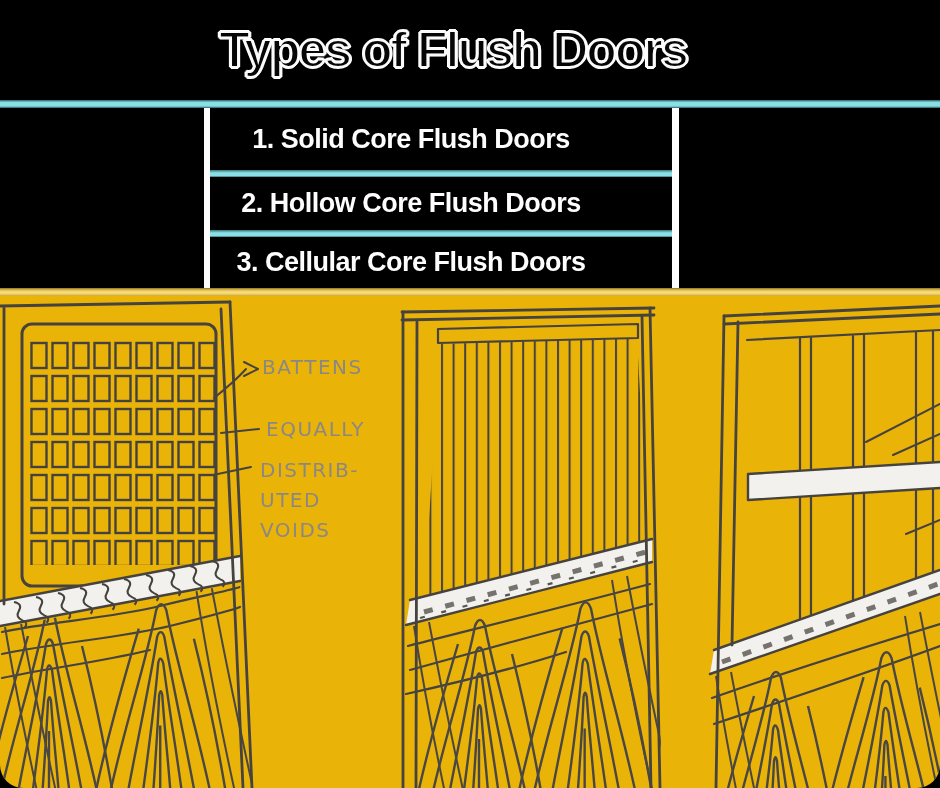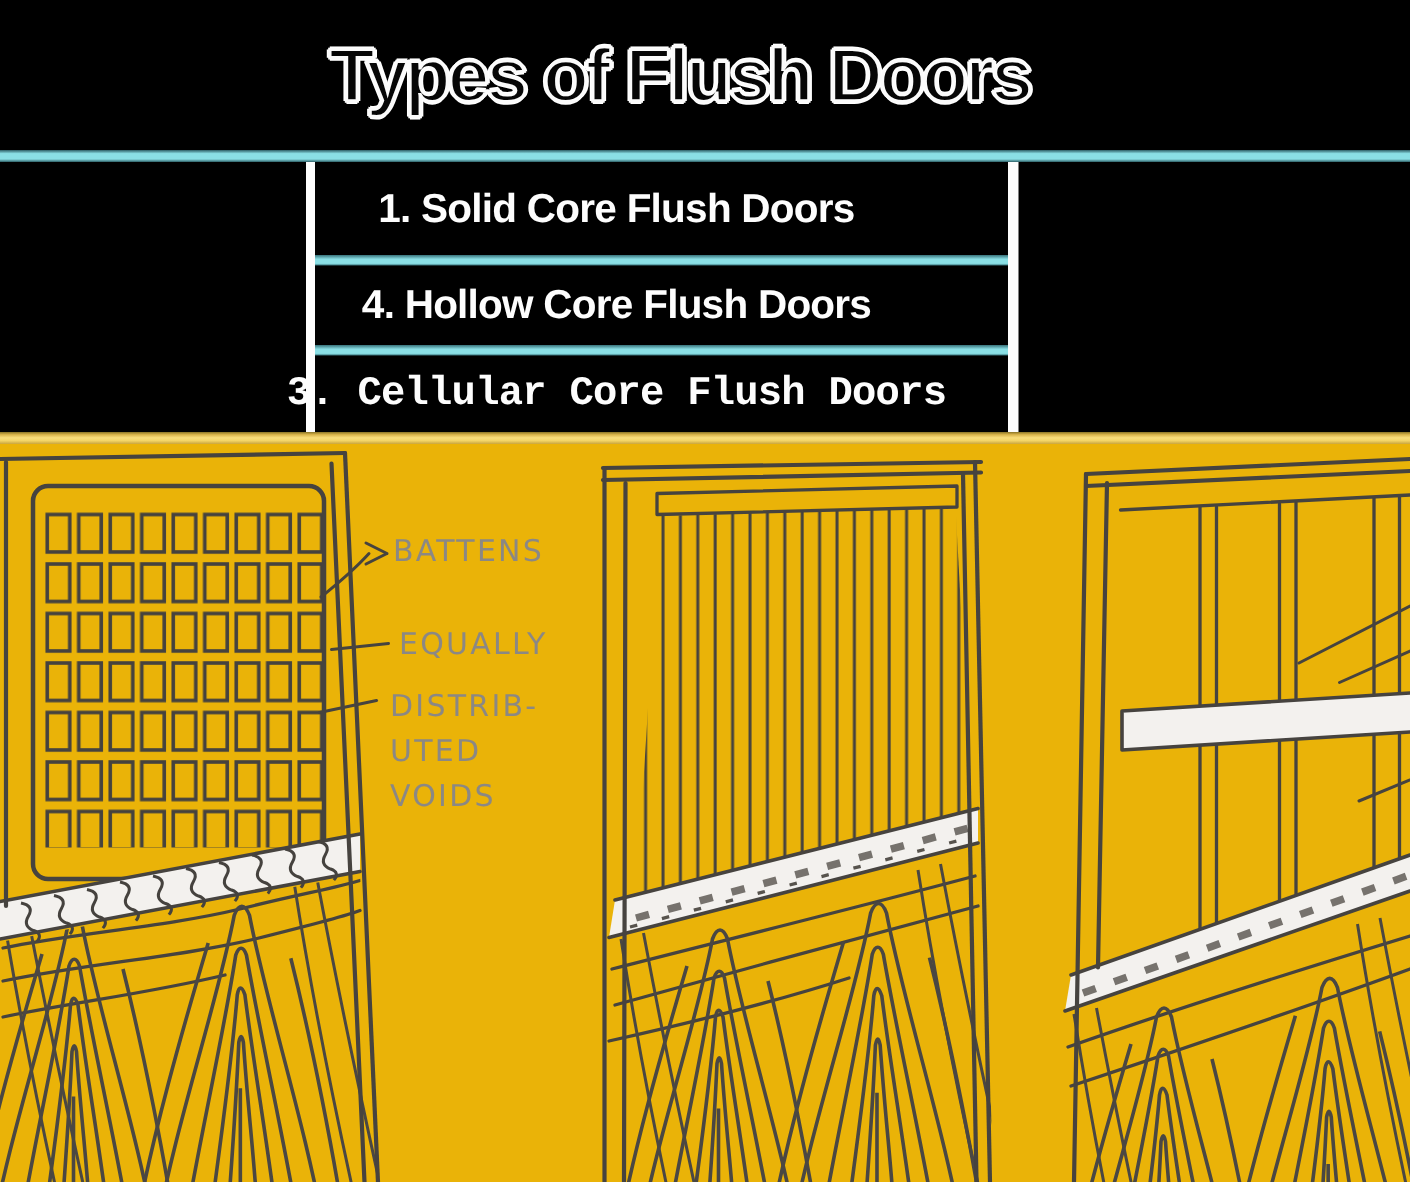--- a/index.html
+++ b/index.html
@@ -1,36 +1,36 @@
 <!DOCTYPE html>
 <html><head>
 <meta charset="utf-8">
 <style>
   html,body{margin:0;padding:0;background:#000;}
   #stage{position:relative;width:940px;height:788px;background:#000;overflow:hidden;
-         font-family:"Liberation Sans",sans-serif;}
+         font-family:"Liberation Sans",sans-serif;border-radius:23px;}
   
   .title-band{position:absolute;top:0;left:0;width:940px;height:100px;
               display:flex;align-items:center;justify-content:center;}
   .title-band h1{margin:0;padding-right:34px;font-size:50px;font-weight:700;letter-spacing:-2px;
                  color:#060606;-webkit-text-stroke:2.2px #fbfbfb;
                  text-shadow:-2px 0 0 #fff,2px 0 0 #fff,0 -2px 0 #fff,0 2px 0 #fff;
                  white-space:nowrap;}
   .cyan-rule{position:absolute;left:0;width:940px;height:8px;top:100px;
              background:linear-gradient(180deg,#2d5f66,#8adfe5 30%,#8adfe5 75%,#2d5f66);}
   
   .vline{position:absolute;top:108px;height:180px;background:#fdfdfd;}
   .vline.left{left:204px;width:6px;}
   .vline.right{left:672px;width:7px;}
   .list-row{position:absolute;left:210px;width:430px;display:flex;align-items:center;
             justify-content:center;padding-right:28px;box-sizing:border-box;
             color:#fdfdfd;font-weight:700;font-size:27px;letter-spacing:-0.5px;white-space:nowrap;}
   .row1{top:108px;height:62px;}
   .row2{top:177px;height:53px;}
-  .row3{top:237px;height:51px;font-family:Liberation Mono, monospace;}
+  .row3{top:237px;height:51px;}
   .sep{position:absolute;left:210px;width:462px;height:7px;
        background:linear-gradient(180deg,#37727a,#8adfe5 40%,#8adfe5 80%,#37727a);}
   .sep1{top:170px;} .sep2{top:230px;}
   .gold-rule{position:absolute;top:288px;left:0;width:940px;height:8px;
              background:linear-gradient(180deg,#8a7425 0%,#d9b44a 22%,#f9dd7b 48%,#f3d568 72%,#c9a53e 100%);}
   
   .canvas{position:absolute;top:296px;left:0;width:940px;height:492px;background:#eab308;}
   svg{display:block;}
   .ink{stroke:#46433f;fill:none;stroke-linecap:round;stroke-linejoin:round;}
   .ann{font-family:"DejaVu Sans",sans-serif;font-size:20px;letter-spacing:1.5px;fill:#8b8884;}
@@ -45,21 +45,21 @@
   </div>
   <div class="cyan-rule"></div>
 
   <div class="vline left"></div>
   <div class="vline right"></div>
   <div class="list-row row1">
       <span>1. Solid Core Flush Doors</span>
     </div>
   <div class="sep sep1"></div>
   <div class="list-row row2">
-      <span>4. Hollow Core Flush Doors</span>
+      <span>2. Hollow Core Flush Doors</span>
     </div>
   <div class="sep sep2"></div>
   <div class="list-row row3">
       <span>3. Cellular Core Flush Doors</span>
     </div>
   <div class="gold-rule"></div>
 
   <div class="canvas">
     <svg width="940" height="492" viewBox="0 0 940 492">
       <defs>

